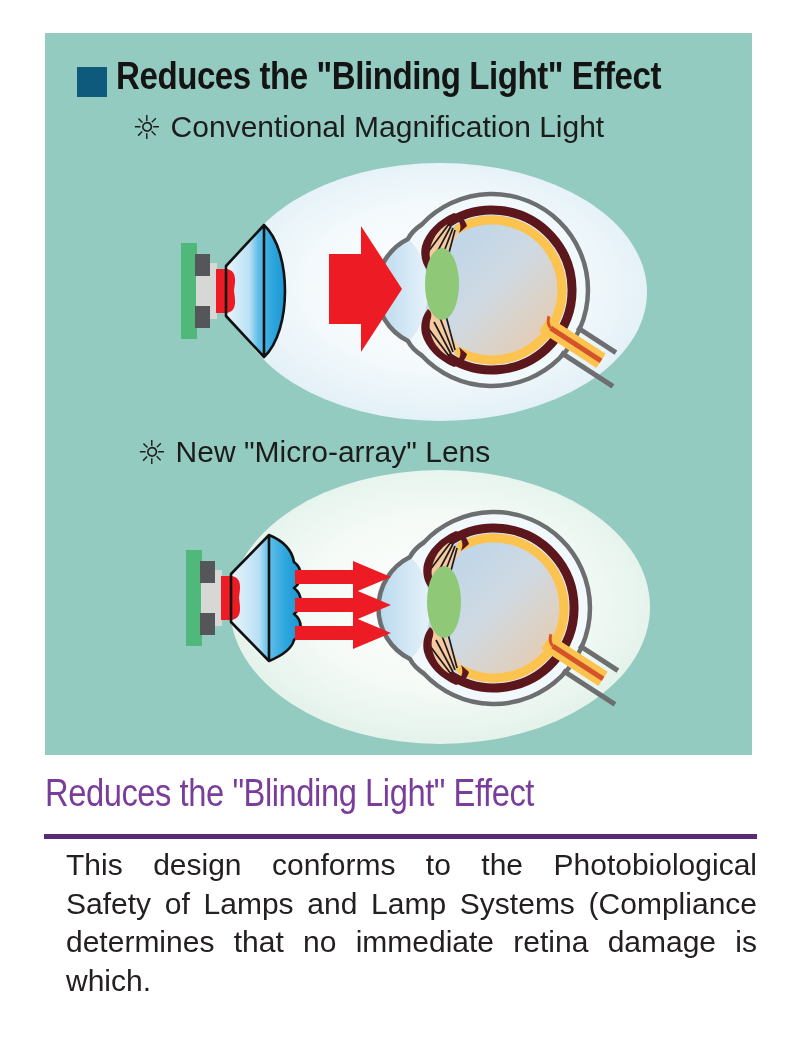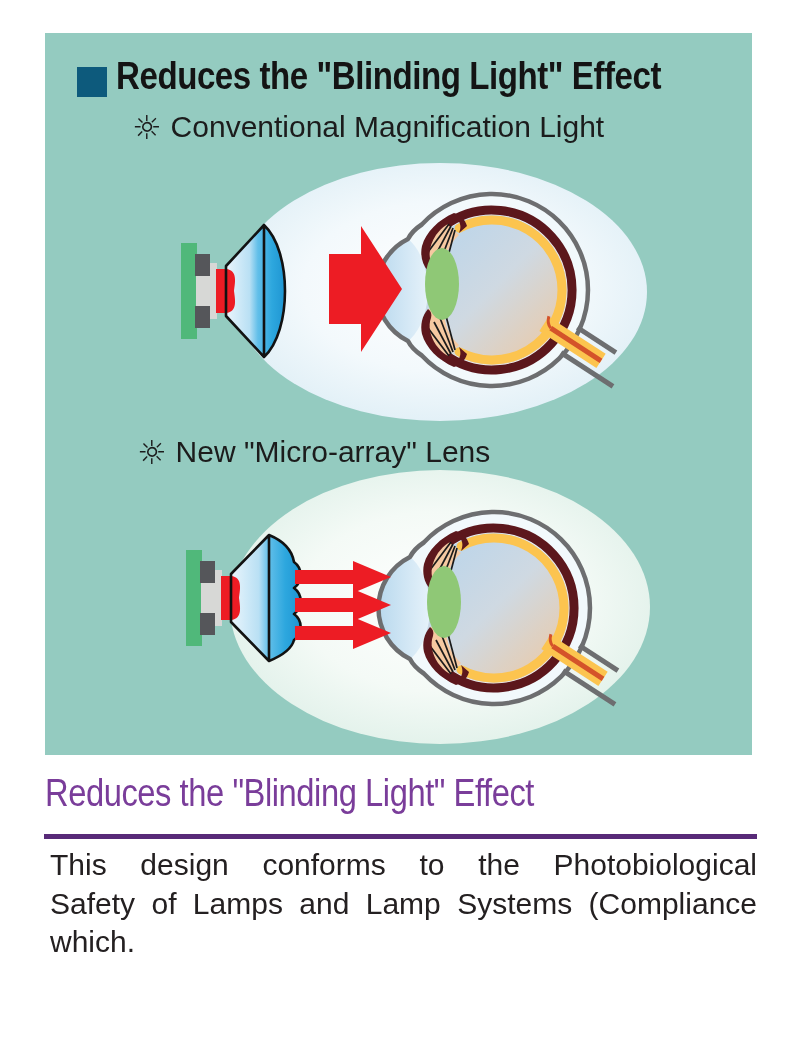--- a/index.html
+++ b/index.html
@@ -37,21 +37,21 @@
     font-size:38px;color:#7a3d9a;letter-spacing:-.5px;
     transform:scaleX(.86);transform-origin:left top;
   }
   .section-rule{
     position:absolute;left:44px;top:834px;width:713px;height:5px;background:#582a78;
   }
   .section-body{
     position:absolute;left:50px;top:846px;width:707px;
     font-size:30px;line-height:38.5px;color:#242021;
   }
-  .body-line{text-align:justify;text-align-last:justify;}
+  .body-line{text-align:justify;text-align-last:justify;margin-left:16px;}
   .body-line.last{text-align-last:left;}
 </style>
 </head>
 <body>
 
 <div class="panel">
 
   <svg class="panel-svg" viewBox="0 0 707 722">
     <defs>
       <radialGradient id="gHalo1" cx="50%" cy="48%" r="60%">
@@ -170,14 +170,15 @@
     <span>New "Micro-array" Lens</span>
   </div>
 </div>
 
 <div class="section-heading">Reduces the "Blinding Light" Effect</div>
 <div class="section-rule"></div>
 
 <div class="section-body">
   <div class="body-line">This design conforms to the Photobiological</div>
   <div class="body-line">Safety of Lamps and Lamp Systems (Compliance</div>
+  <div class="body-line">determines that no immediate retina damage is</div>
   <div class="body-line last">which.</div>
 </div>
 
 </body></html>

